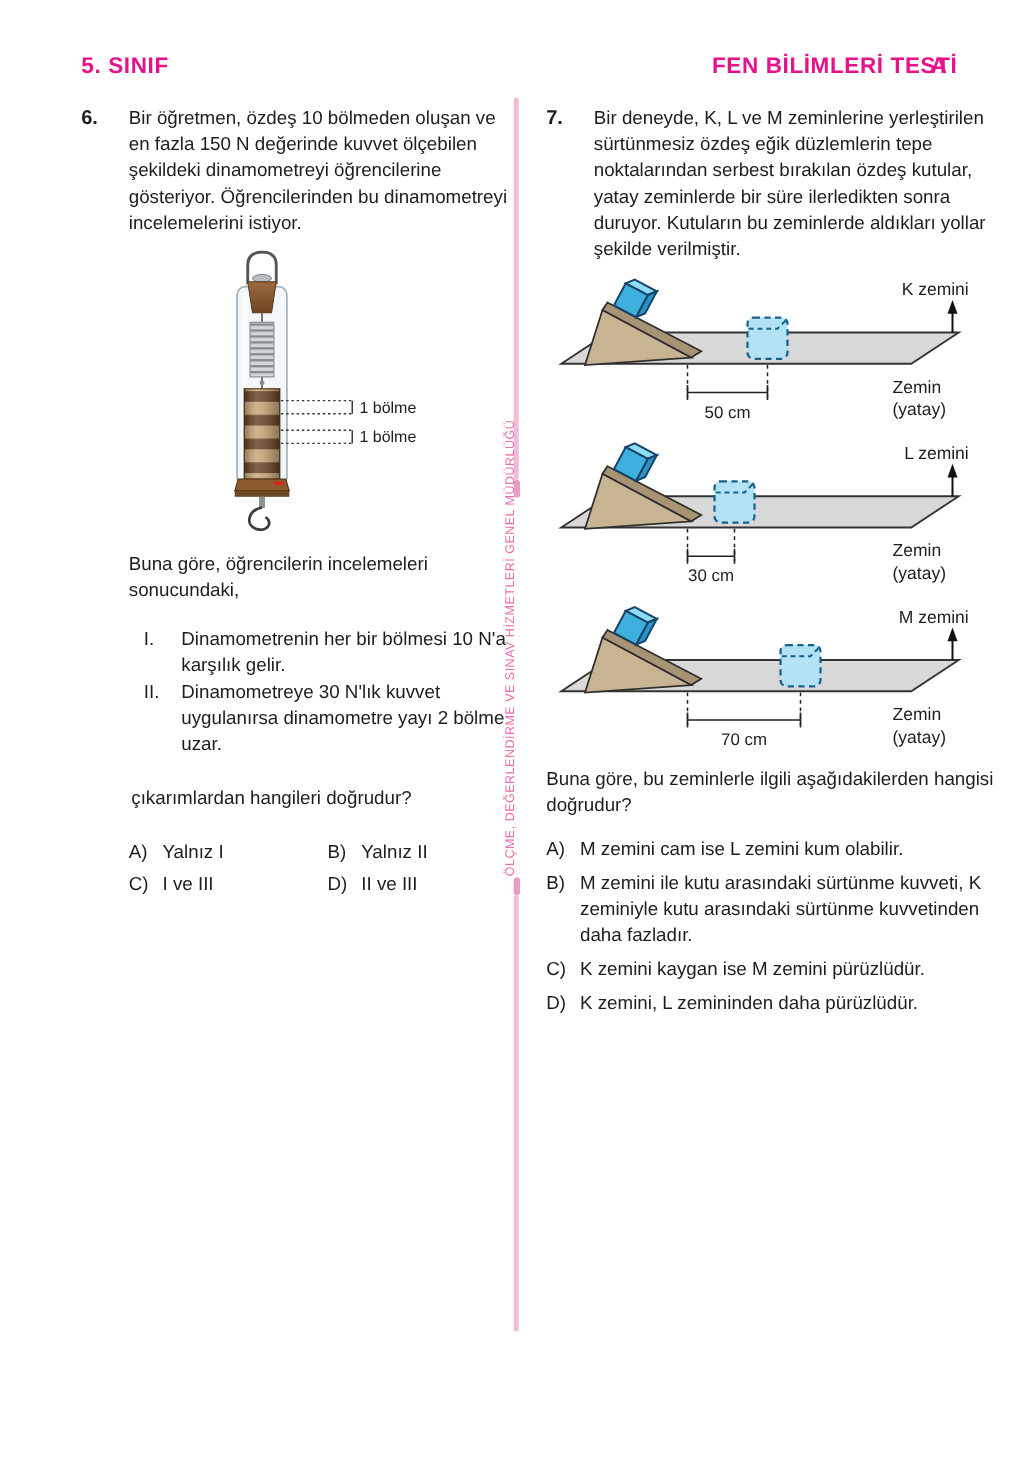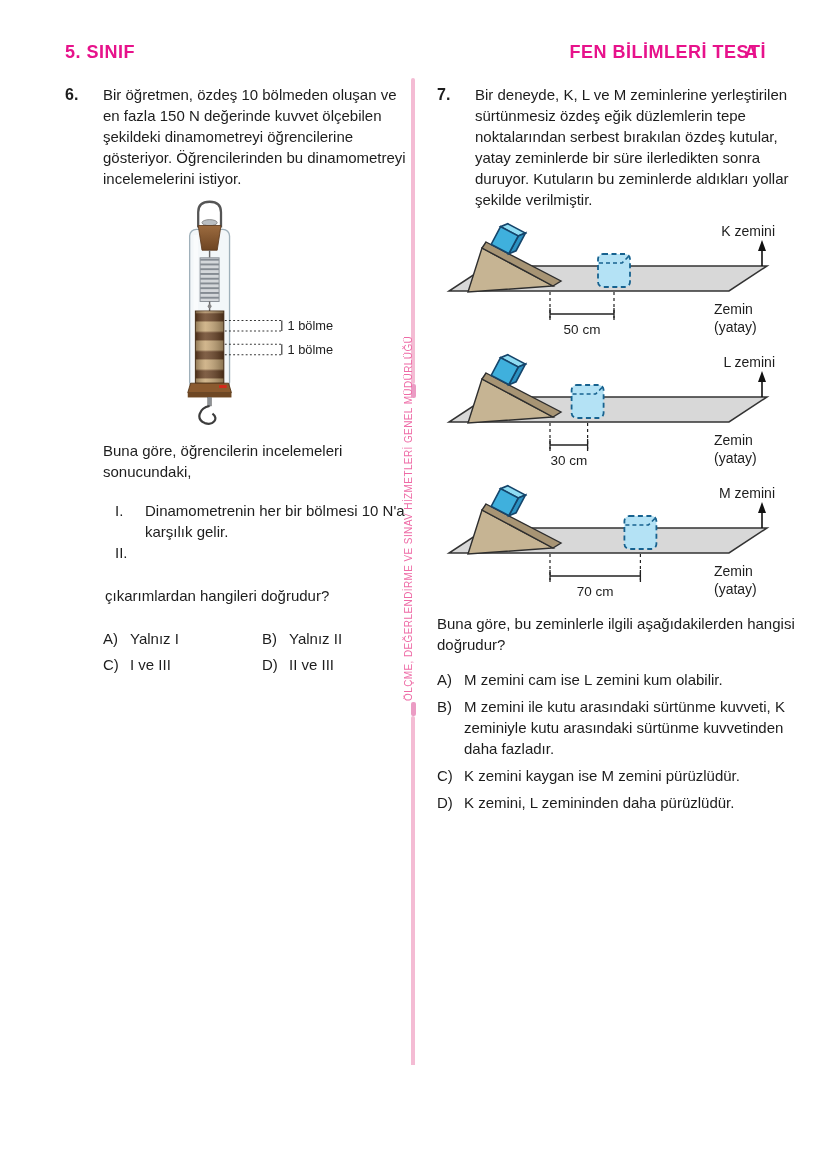--- a/index.html
+++ b/index.html
@@ -135,20 +135,21 @@
 
     <div class="stem-lead bold">Buna göre, öğrencilerin incelemeleri sonucundaki,</div>
 
     <div class="items">
       <div class="item">
         <span>I.</span>
         <span>Dinamometrenin her bir bölmesi 10 N'a karşılık gelir.</span>
       </div>
       <div class="item">
         <span>II.</span>
+        <span>Dinamometreye 30 N'lık kuvvet uygulanırsa dinamometre yayı 2 bölme uzar.</span>
       </div>
     </div>
 
     <div class="stem-q bold">çıkarımlardan hangileri doğrudur?</div>
 
     <div class="opt-grid">
       <div class="opt">
         <span class="opt-label">A)</span>
         <span>Yalnız I</span>
       </div>

